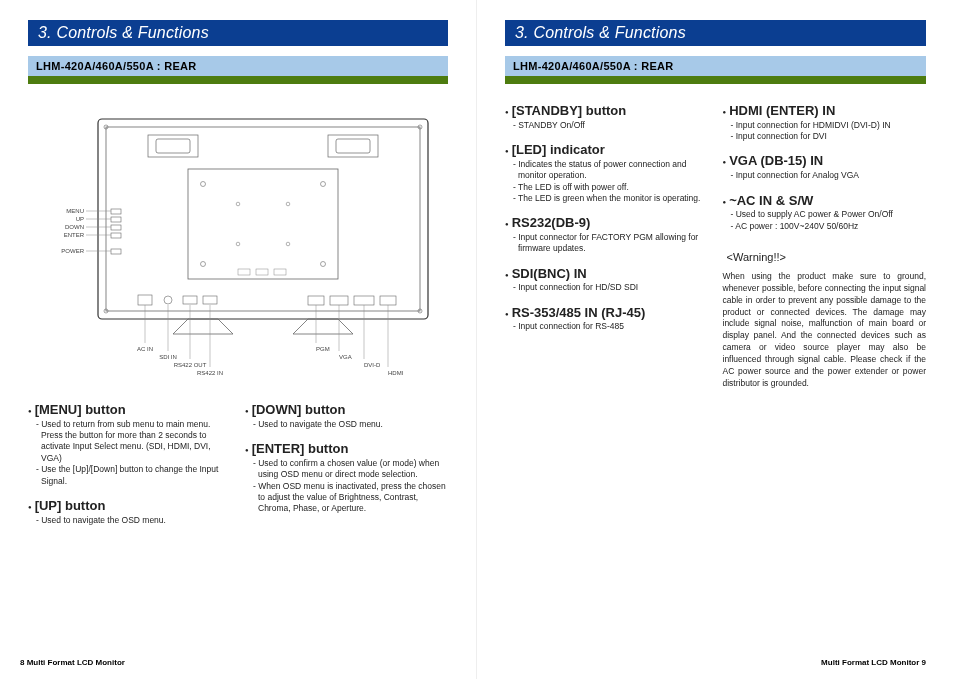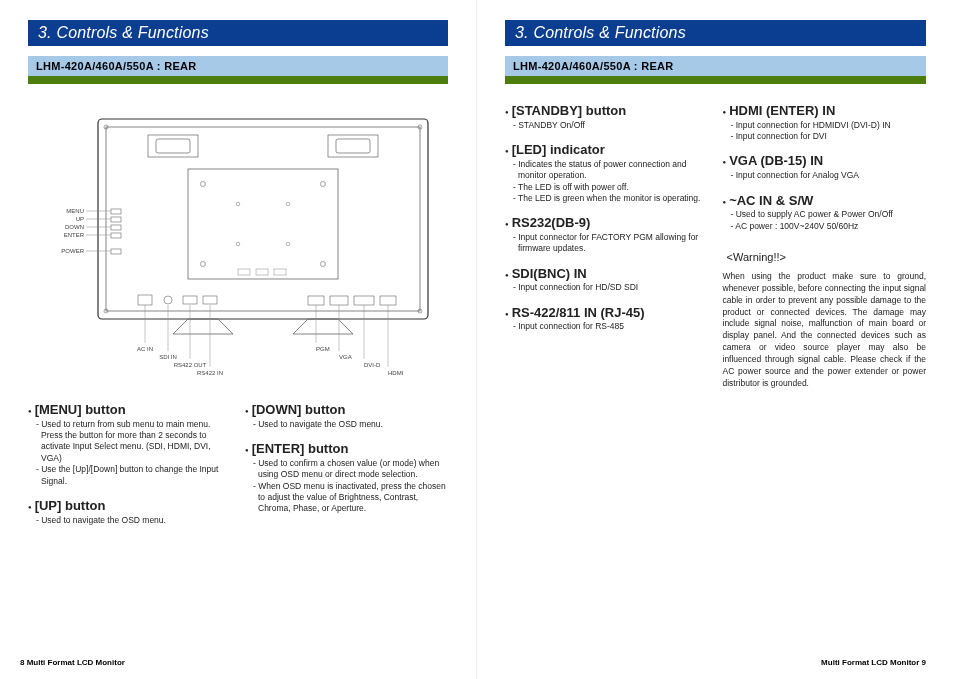--- a/index.html
+++ b/index.html
@@ -173,21 +173,21 @@
           </div>
           <div class="item">
             <div class="ttl">RS232(DB-9)</div>
             <div class="sub">Input connector for FACTORY PGM allowing for firmware updates.</div>
           </div>
           <div class="item">
             <div class="ttl">SDI(BNC)  IN</div>
             <div class="sub">Input connection for HD/SD SDI</div>
           </div>
           <div class="item">
-            <div class="ttl">RS-422/811 IN (RJ-45)</div>
+            <div class="ttl">RS-353/485 IN (RJ-45)</div>
             <div class="sub">Input connection for RS-485</div>
           </div>
         </div>
       <div class="col" id="rightcol2">
       <div class="item">
             <div class="ttl">HDMI (ENTER)  IN</div>
             <div class="sub">Input connection for HDMIDVI (DVI-D)  IN</div>
             <div class="sub">Input connection for DVI</div>
           </div>
           <div class="item">

